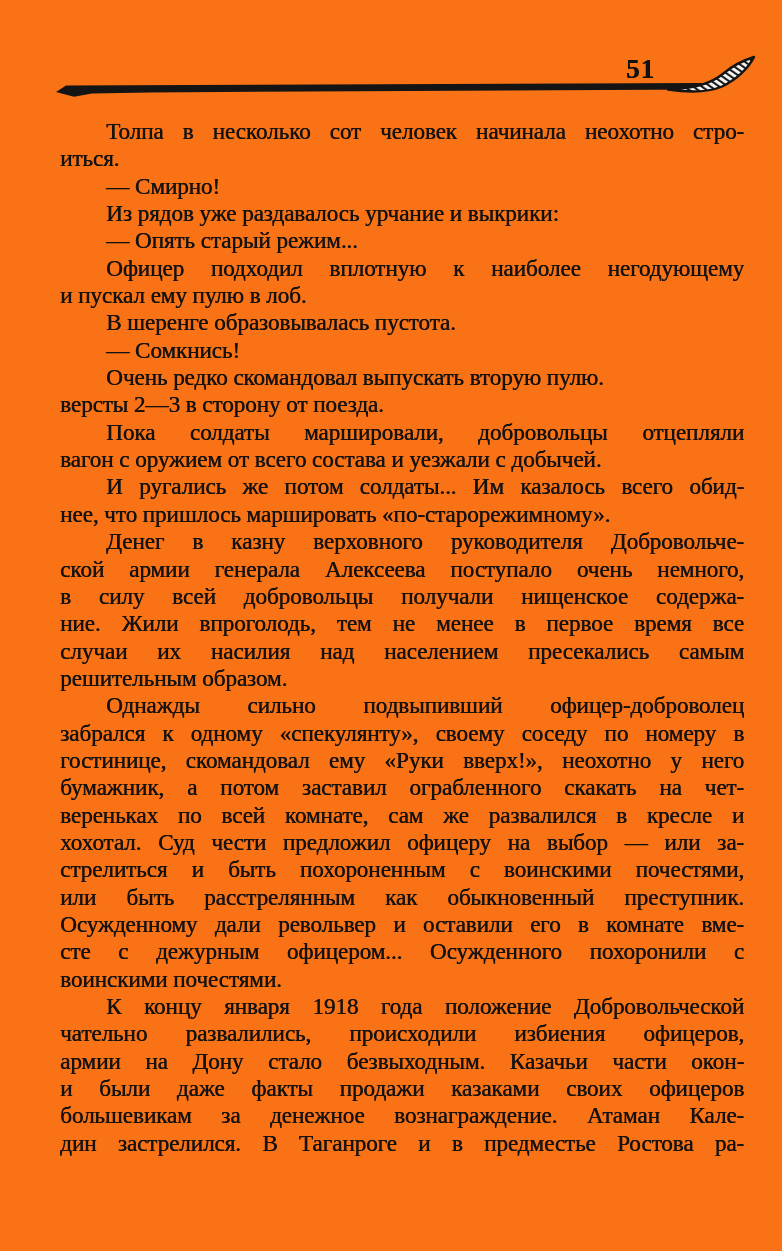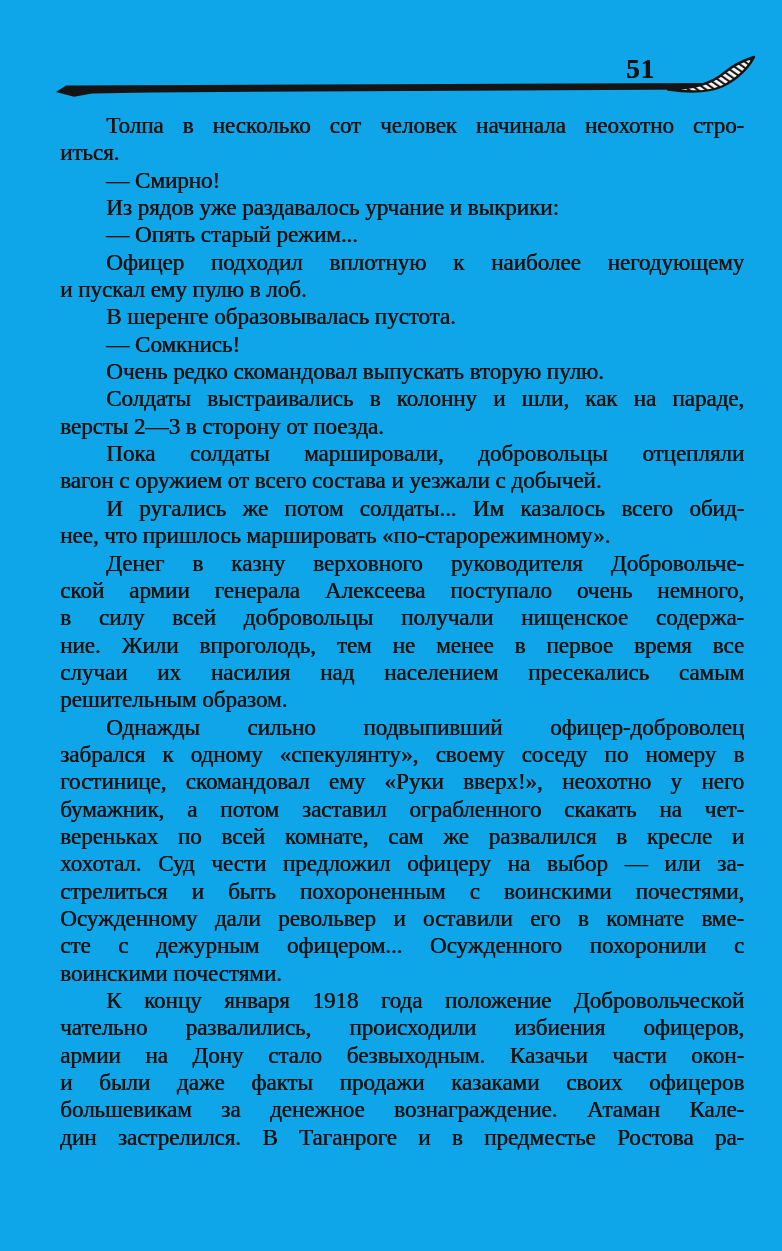--- a/index.html
+++ b/index.html
@@ -11,21 +11,21 @@
     height: 1251px;
     background: #fbfbf8;
     font-family: "Liberation Serif", "DejaVu Serif", serif;
     color: #151210;
     overflow: hidden;
   }
   .page {
     position: relative;
     width: 782px;
     height: 1251px;
-    background: #0ea5e9;
+    background: #f97316;
   }
   
   .pagenum {
     position: absolute;
     left: 626px;
     top: 55px;
     font-size: 27px;
     font-weight: 700;
     letter-spacing: 1px;
     line-height: 28px;
@@ -36,21 +36,21 @@
     position: absolute;
     left: 0;
     top: 42px;
     width: 782px;
     height: 60px;
   }
   
   .textblock {
     position: absolute;
     left: 60px;
-    top: 112px;
+    top: 118px;
     width: 684px;
   }
   .line {
     height: 27.35px;
     line-height: 27.35px;
     font-size: 23.2px;
     letter-spacing: -0.1px;
     white-space: normal;
     overflow: hidden;
     text-shadow: 0.5px 0 0 currentColor;
@@ -100,39 +100,39 @@
       <div class="line indent fill">Толпа в несколько сот человек начинала неохотно стро-</div>
       <div class="line">иться.</div>
       <div class="line indent">— Смирно!</div>
       <div class="line indent">Из рядов уже раздавалось урчание и выкрики:</div>
       <div class="line indent">— Опять старый режим...</div>
       <div class="line indent fill">Офицер подходил вплотную к наиболее негодующему</div>
       <div class="line">и пускал ему пулю в лоб.</div>
       <div class="line indent">В шеренге образовывалась пустота.</div>
       <div class="line indent">— Сомкнись!</div>
       <div class="line indent">Очень редко скомандовал выпускать вторую пулю.</div>
-      <div class="line indent fill">Солдаты выстраивались в колонну и шли, как на параде,</div>
       <div class="line">версты 2—3 в сторону от поезда.</div>
       <div class="line indent fill">Пока солдаты маршировали, добровольцы отцепляли</div>
       <div class="line">вагон с оружием от всего состава и уезжали с добычей.</div>
       <div class="line indent fill">И ругались же потом солдаты... Им казалось всего обид-</div>
       <div class="line">нее, что пришлось маршировать «по-старорежимному».</div>
       <div class="line indent fill">Денег в казну верховного руководителя Добровольче-</div>
       <div class="line fill">ской армии генерала Алексеева поступало очень немного,</div>
       <div class="line fill">в силу всей добровольцы получали нищенское содержа-</div>
       <div class="line fill">ние. Жили впроголодь, тем не менее в первое время все</div>
       <div class="line fill">случаи их насилия над населением пресекались самым</div>
       <div class="line">решительным образом.</div>
       <div class="line indent fill">Однажды сильно подвыпивший офицер-доброволец</div>
       <div class="line fill">забрался к одному «спекулянту», своему соседу по номеру в</div>
       <div class="line fill">гостинице, скомандовал ему «Руки вверх!», неохотно у него</div>
       <div class="line fill">бумажник, а потом заставил ограбленного скакать на чет-</div>
       <div class="line fill">вереньках по всей комнате, сам же развалился в кресле и</div>
       <div class="line fill">хохотал. Суд чести предложил офицеру на выбор — или за-</div>
       <div class="line fill">стрелиться и быть похороненным с воинскими почестями,</div>
+      <div class="line fill">или быть расстрелянным как обыкновенный преступник.</div>
       <div class="line fill">Осужденному дали револьвер и оставили его в комнате вме-</div>
       <div class="line fill">сте с дежурным офицером... Осужденного похоронили с</div>
       <div class="line">воинскими почестями.</div>
       <div class="line indent fill">К концу января 1918 года положение Добровольческой</div>
       <div class="line fill">чательно развалились, происходили избиения офицеров,</div>
       <div class="line fill">армии на Дону стало безвыходным. Казачьи части окон-</div>
       <div class="line fill">и были даже факты продажи казаками своих офицеров</div>
       <div class="line fill">большевикам за денежное вознаграждение. Атаман Кале-</div>
       <div class="line fill">дин застрелился. В Таганроге и в предместье Ростова ра-</div>
     </div>

